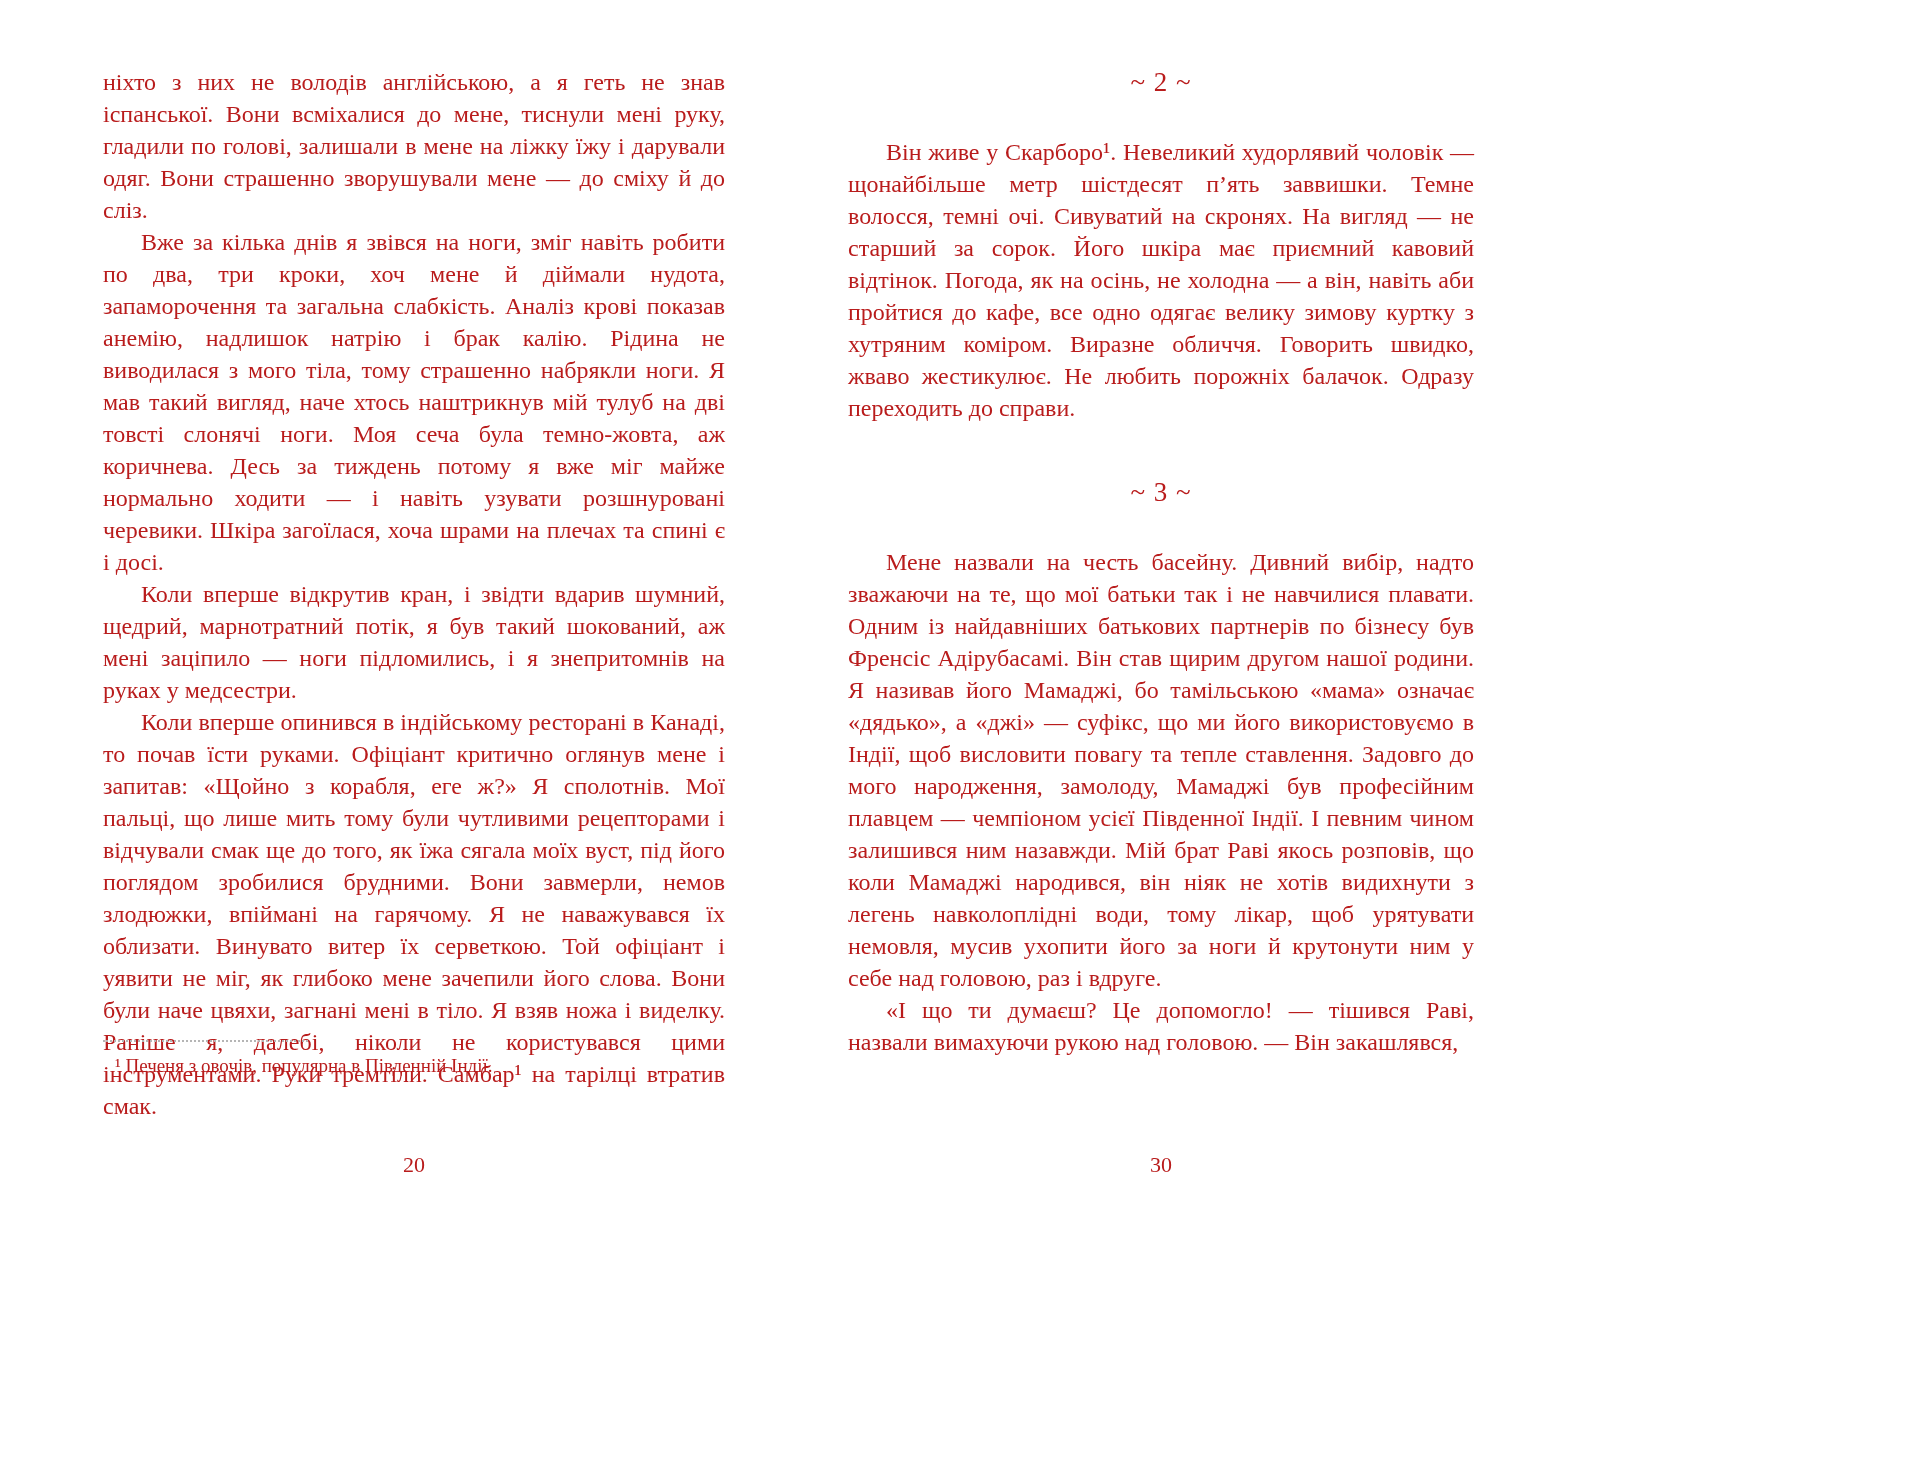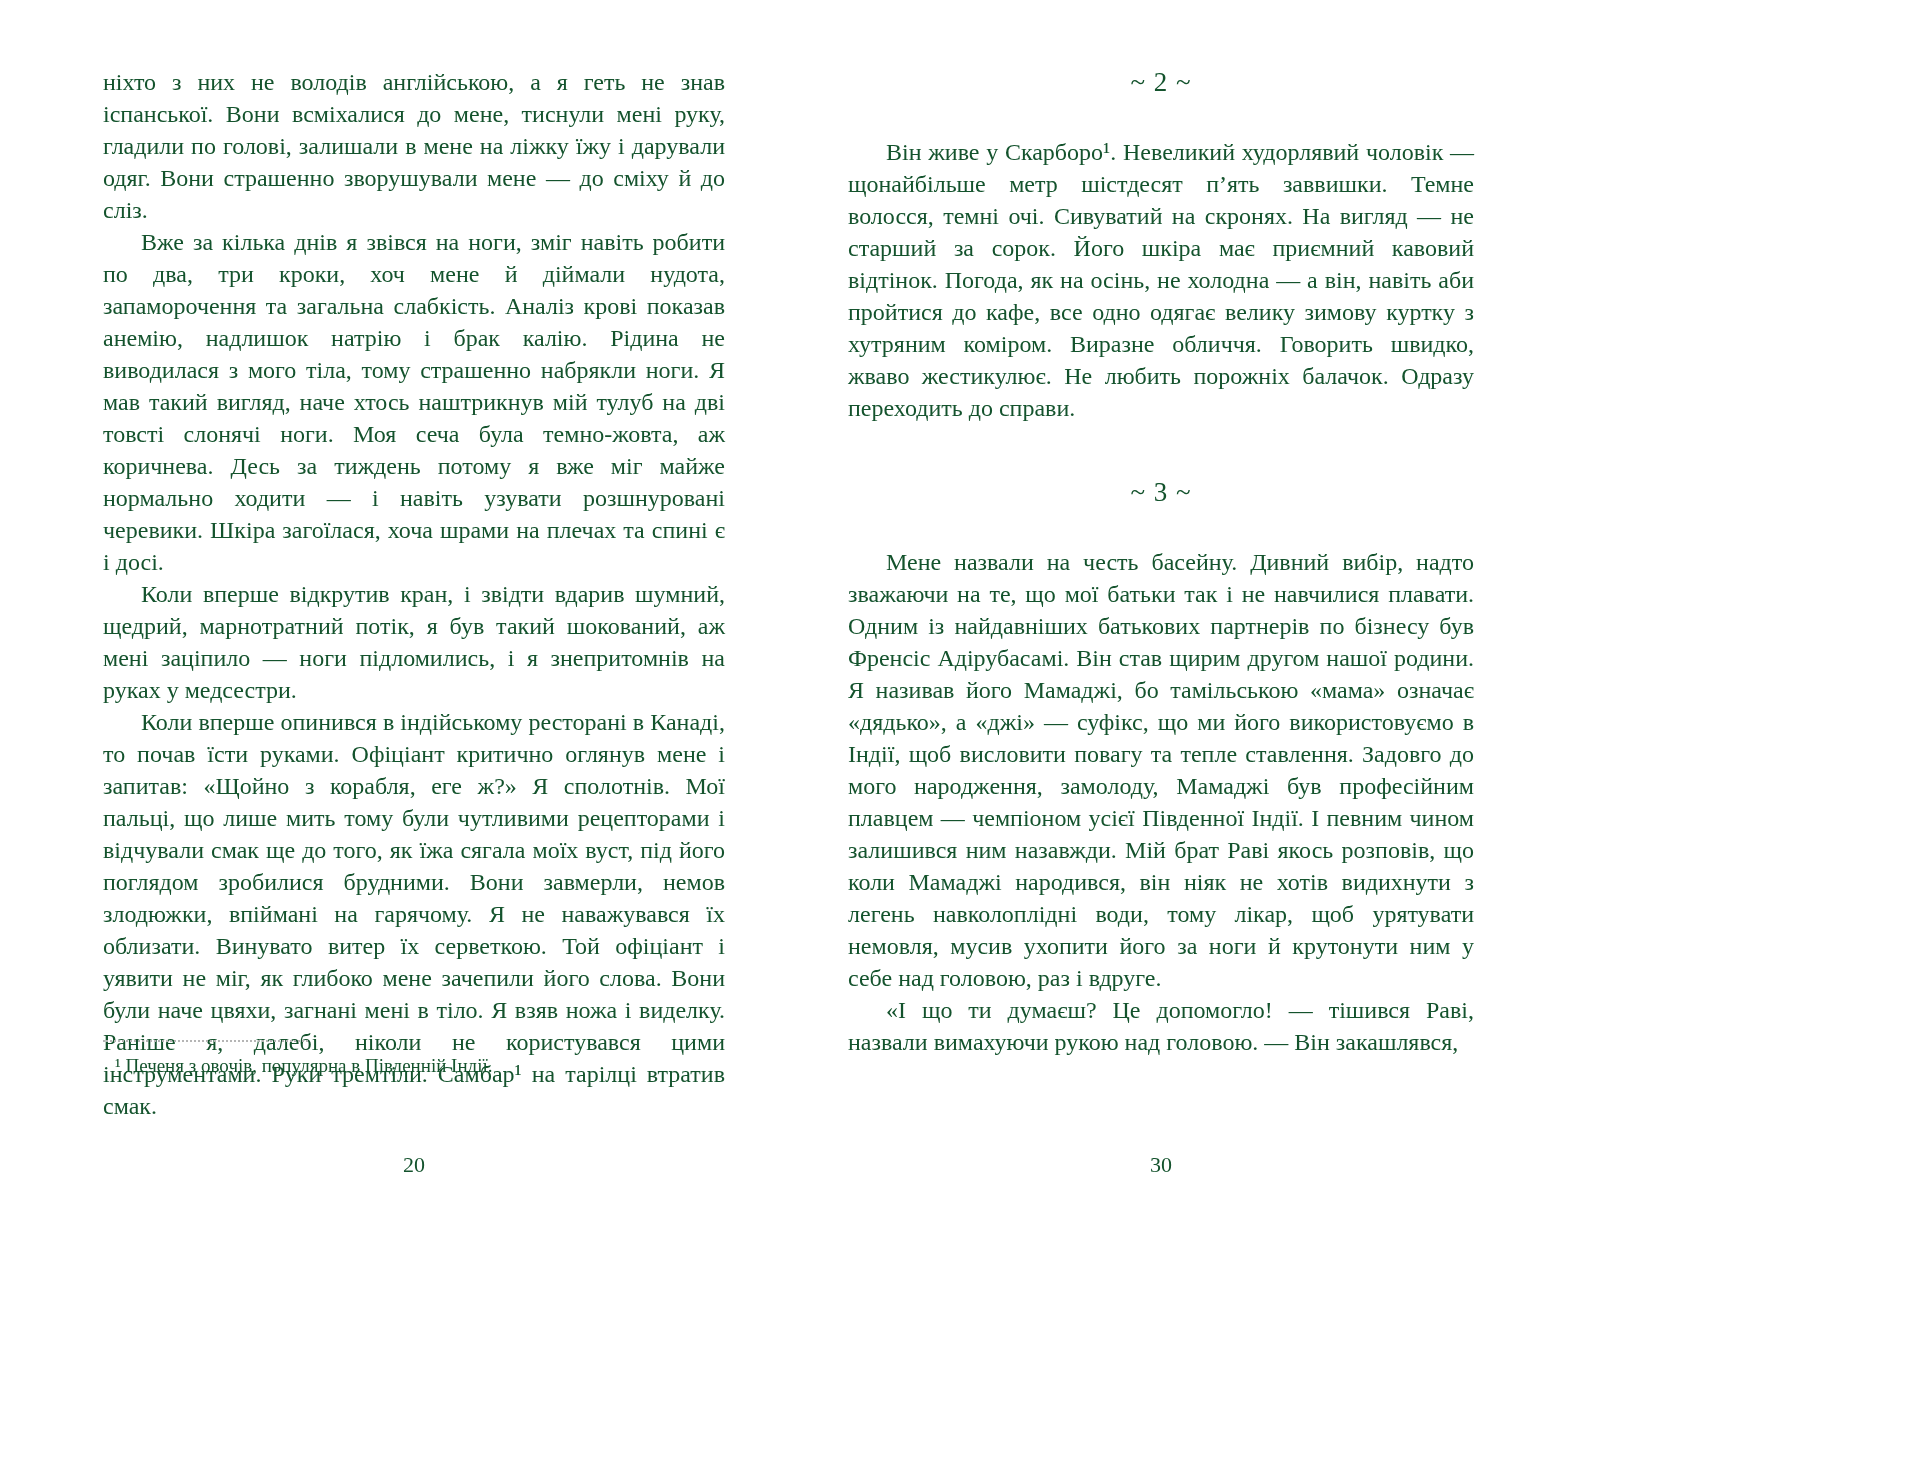--- a/index.html
+++ b/index.html
@@ -7,21 +7,21 @@
     padding: 0;
     background: #ffffff;
   }
   .spread {
     position: relative;
     width: 1920px;
     height: 1480px;
     background: #ffffff;
     overflow: hidden;
     font-family: "Liberation Serif", "DejaVu Serif", serif;
-    color: #14532d;
+    color: #b91c1c;
   }
   .page {
     position: absolute;
     top: 0;
     height: 1480px;
   }
   .page-left  { left: 103px; width: 622px; }
   .page-right { left: 848px; width: 626px; }
 
   .body-text {

